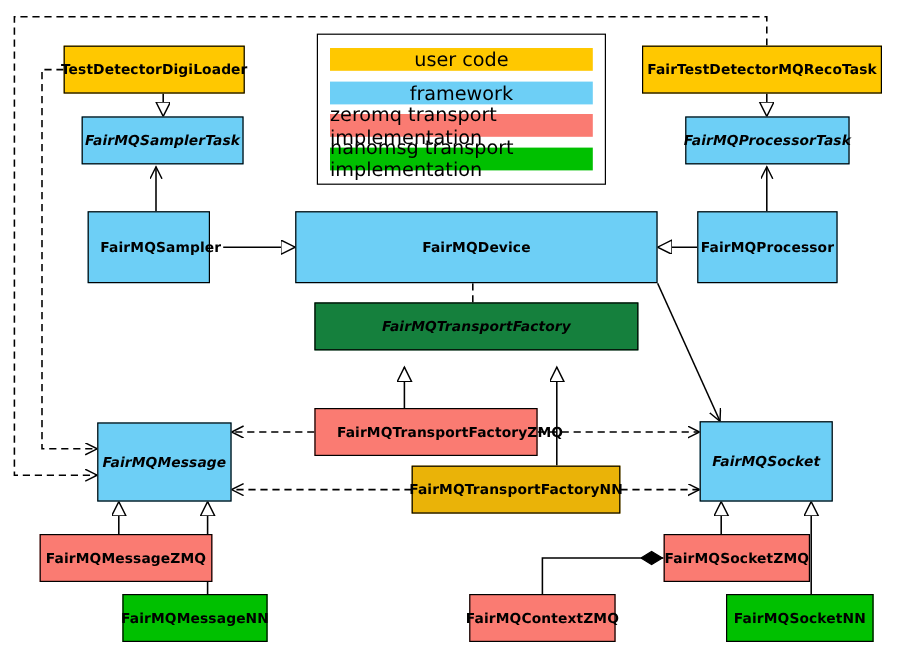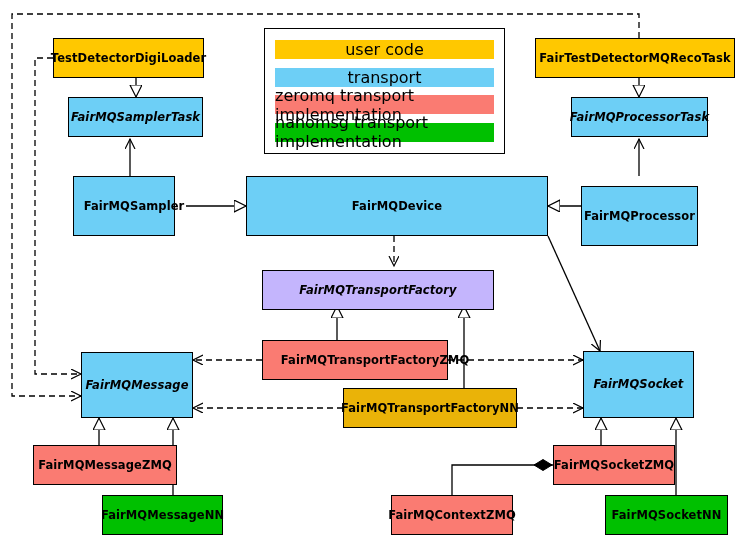--- a/index.html
+++ b/index.html
@@ -146,25 +146,25 @@
   </div>
 
   <div class="node" style="left:73px; top:176px; width:102px; height:60px; background:#6DCFF6;padding-left:20px;">
     <span>FairMQSampler</span>
   </div>
 
   <div class="node" style="left:246px; top:176px; width:302px; height:60px; background:#6DCFF6;">
     <span>FairMQDevice</span>
   </div>
 
-  <div class="node" style="left:581px; top:176px; width:117px; height:60px; background:#6DCFF6;margin-top:10px;">
+  <div class="node" style="left:581px; top:176px; width:117px; height:60px; background:#6DCFF6;">
     <span>FairMQProcessor</span>
   </div>
 
-  <div class="node abstract" style="left:262px; top:270px; width:232px; height:40px; background:#c4b5fd;">
+  <div class="node abstract" style="left:262px; top:252px; width:270px; height:40px; background:#15803d;">
     <span>FairMQTransportFactory</span>
   </div>
 
   <div class="node" style="left:262px; top:340px; width:186px; height:40px; background:#FA7B72;padding-left:40px;">
     <span>FairMQTransportFactoryZMQ</span>
   </div>
 
   <div class="node" style="left:343px; top:388px; width:174px; height:40px; background:#eab308;">
     <span>FairMQTransportFactoryNN</span>
   </div>
@@ -195,21 +195,21 @@
 
   <div class="node" style="left:605px; top:495px; width:123px; height:40px; background:#00C000;">
     <span>FairMQSocketNN</span>
   </div>
 
   <div class="legend-box" style="left:264px; top:28px; width:241px; height:126px;">
     <div class="legend-item" style="background:#FFC800;">
       <span>user code</span>
     </div>
     <div class="legend-item" style="background:#6DCFF6;">
-      <span>transport</span>
+      <span>framework</span>
     </div>
     <div class="legend-item" style="background:#FA7B72;">
       <span>zeromq transport implementation</span>
     </div>
     <div class="legend-item" style="background:#00C000;">
       <span>nanomsg transport implementation</span>
     </div>
   </div>
 
 </div>

